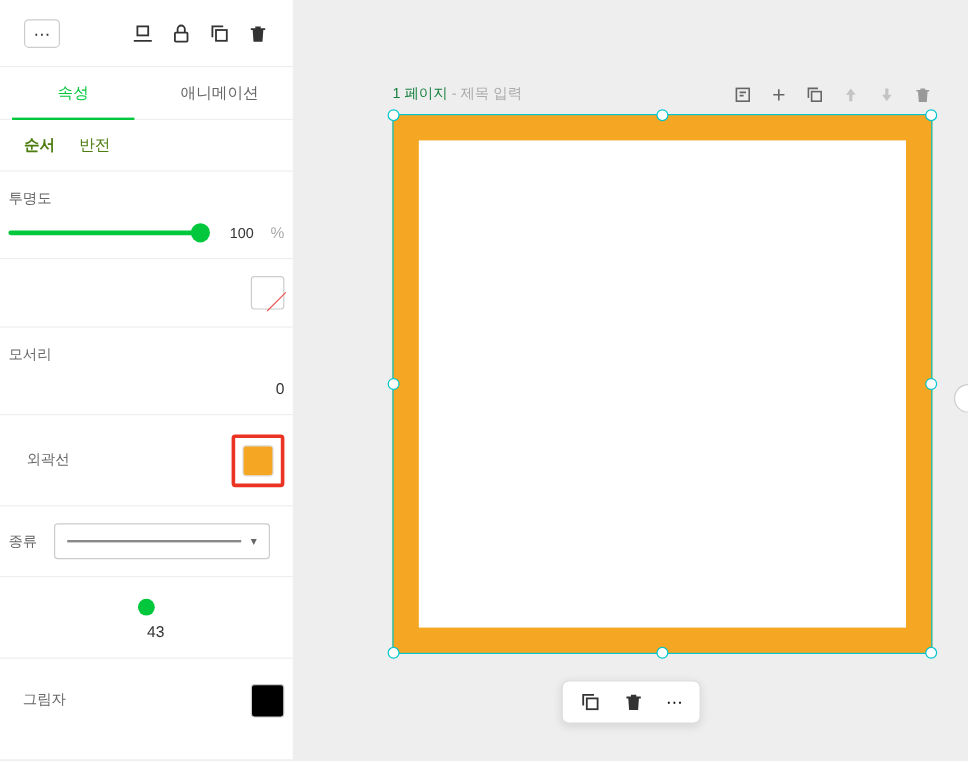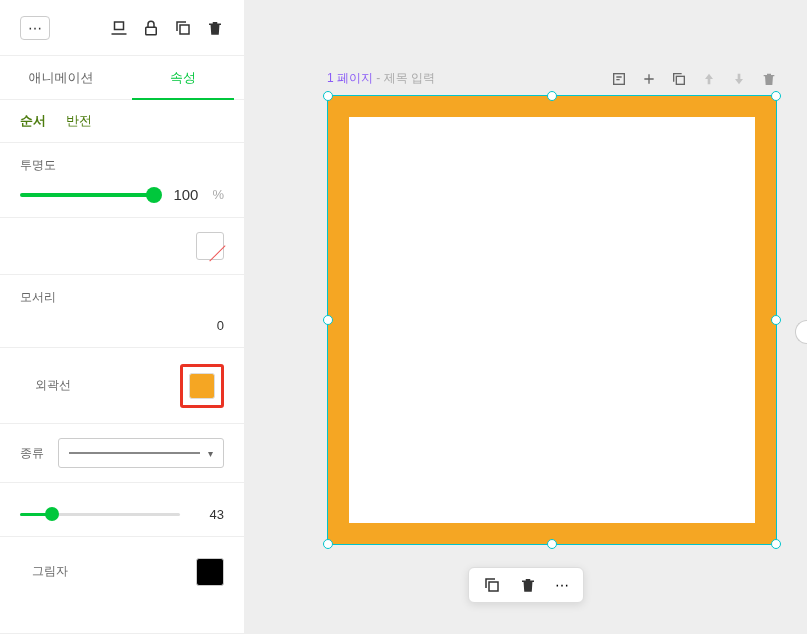--- a/index.html
+++ b/index.html
@@ -14,59 +14,59 @@
     
     .tabs { display: flex; height: 44px; border-bottom: 1px solid #eee; }
     .tab { flex: 1; display: flex; align-items: center; justify-content: center; font-size: 13px; color: #666; cursor: pointer; position: relative; }
     .tab.active { color: #00c73c; }
     .tab.active::after { content: ''; position: absolute; bottom: -1px; left: 10px; right: 10px; height: 2px; background: #00c73c; }
     
     .sub-tabs { display: flex; gap: 20px; padding: 12px 20px; font-size: 13px; }
     .sub-tab { color: #4d7c0f; cursor: pointer; }
     .sub-tab.bold { font-weight: bold; }
     
-    .section { padding: 14px 20px; border-top: 1px solid #eee; }
+    .section { padding: 14px 7px; border-top: 1px solid #eee; }
     .section-label { font-size: 12px; color: #666; margin-bottom: 12px; display: block; }
     
     .slider-row { display: flex; align-items: center; gap: 14px; }
     .slider-track { position: relative; height: 4px; background: #00c73c; flex: 1; border-radius: 2px; }
     .slider-handle { position: absolute; right: -8px; top: -6px; width: 16px; height: 16px; background: #00c73c; border-radius: 50%; cursor: pointer; }
-    .slider-value { font-size: 15px; color: #333; width: 30px; text-align: right; }
+    .slider-value { font-size: 12px; color: #333; width: 30px; text-align: right; }
     .slider-unit { font-size: 13px; color: #aaa; }
     
     .color-box-row { display: flex; justify-content: flex-end; }
     .color-box { width: 28px; height: 28px; border: 1px solid #ccc; border-radius: 3px; cursor: pointer; }
     .color-none { background: #fff; position: relative; }
     .color-none::after { content: ''; position: absolute; top: 2px; left: 2px; right: 2px; bottom: 2px; border-bottom: 1.5px solid #e55; transform: rotate(-45deg); transform-origin: center; }
     
     .corner-row { display: flex; justify-content: flex-end; align-items: center; gap: 10px; font-size: 13px; color: #333; }
     .corner-value { width: 30px; text-align: right; }
     
     .outline-row { display: flex; align-items: center; justify-content: space-between; }
     .outline-color { width: 44px; height: 44px; border: 3px solid #ea3323; border-radius: 3px; display: flex; align-items: center; justify-content: center; cursor: pointer; }
     .outline-inner { width: 26px; height: 26px; background: #f5a623; border: 1px solid #ddd; border-radius: 3px; }
     
     .select-row { display: flex; align-items: center; gap: 14px; }
     .select-box { flex: 1; max-width: 180px; height: 30px; border: 1px solid #ccc; border-radius: 3px; display: flex; align-items: center; justify-content: space-between; padding: 0 10px; cursor: pointer; }
     .line-preview { flex: 1; height: 2px; background: #888; }
     .chevron { font-size: 10px; color: #666; margin-left: 8px; }
     
-    .thick-slider { display: flex; align-items: center; gap: 14px; margin-top: 10px; }
+    .thick-slider { display: flex; align-items: center; gap: 14px; margin-top: 10px; flex-direction: column; }
     .thick-track { position: relative; height: 3px; background: #ddd; flex: 1; border-radius: 2px; }
     .thick-fill { position: absolute; left: 0; width: 20%; height: 100%; background: #00c73c; border-radius: 2px; }
     .thick-handle { position: absolute; left: 20%; top: -6px; width: 14px; height: 14px; background: #00c73c; border-radius: 50%; margin-left: -7px; cursor: pointer; }
     .thick-value { font-size: 13px; color: #333; width: 30px; text-align: right; }
     
     .shadow-color { width: 28px; height: 28px; background: #000; border-radius: 3px; cursor: pointer; border: 1px solid #ccc; }
     
     
     .canvas-area { flex: 1; position: relative; padding: 20px 30px; }
     .page-header { display: flex; align-items: center; justify-content: space-between; margin: 50px 0 8px 52px; width: 450px; }
     .page-title { font-size: 12px; }
-    .page-num { color: #8b5cf6; }
+    .page-num { color: #15803d; }
     .page-placeholder { color: #aaa; text-align: right; }
     .page-icons { display: flex; gap: 14px; align-items: center; }
     .page-icons svg { width: 16px; height: 16px; cursor: pointer; }
     .page-icons .disabled { opacity: 0.3; cursor: default; }
     
     .canvas-wrap { position: relative; margin-left: 52px; }
     .selection-box { position: absolute; top: 0; left: 0; width: 450px; height: 450px; border: 1px solid #00c4cc; z-index: 2; pointer-events: none; }
     .sel-handle { position: absolute; width: 10px; height: 10px; background: #fff; border: 1.5px solid #00c4cc; border-radius: 50%; pointer-events: auto; cursor: pointer; }
     .sh-tl { top: -5px; left: -5px; }
     .sh-tm { top: -5px; left: 50%; margin-left: -5px; }
@@ -105,22 +105,22 @@
           <rect x="8" y="8" width="12" height="12"></rect>
           <path d="M4 16 V4 h12"></path>
         </svg>
       <svg viewBox="0 0 24 24" fill="#333">
           <path d="M6 7h12l-1 14H7L6 7zm3-3h6v2H9V4zM4 6h16v2H4V6z"></path>
         </svg>
     </div>
   </div>
 
   <div class="tabs">
+    <div class="tab active">속성</div>
     <div class="tab">애니메이션</div>
-    <div class="tab active">속성</div>
   </div>
 
   <div class="sub-tabs">
     <span class="sub-tab bold">순서</span>
     <span class="sub-tab">반전</span>
   </div>
 
   <div class="section">
     <span class="section-label">투명도</span>
     <div class="slider-row">

